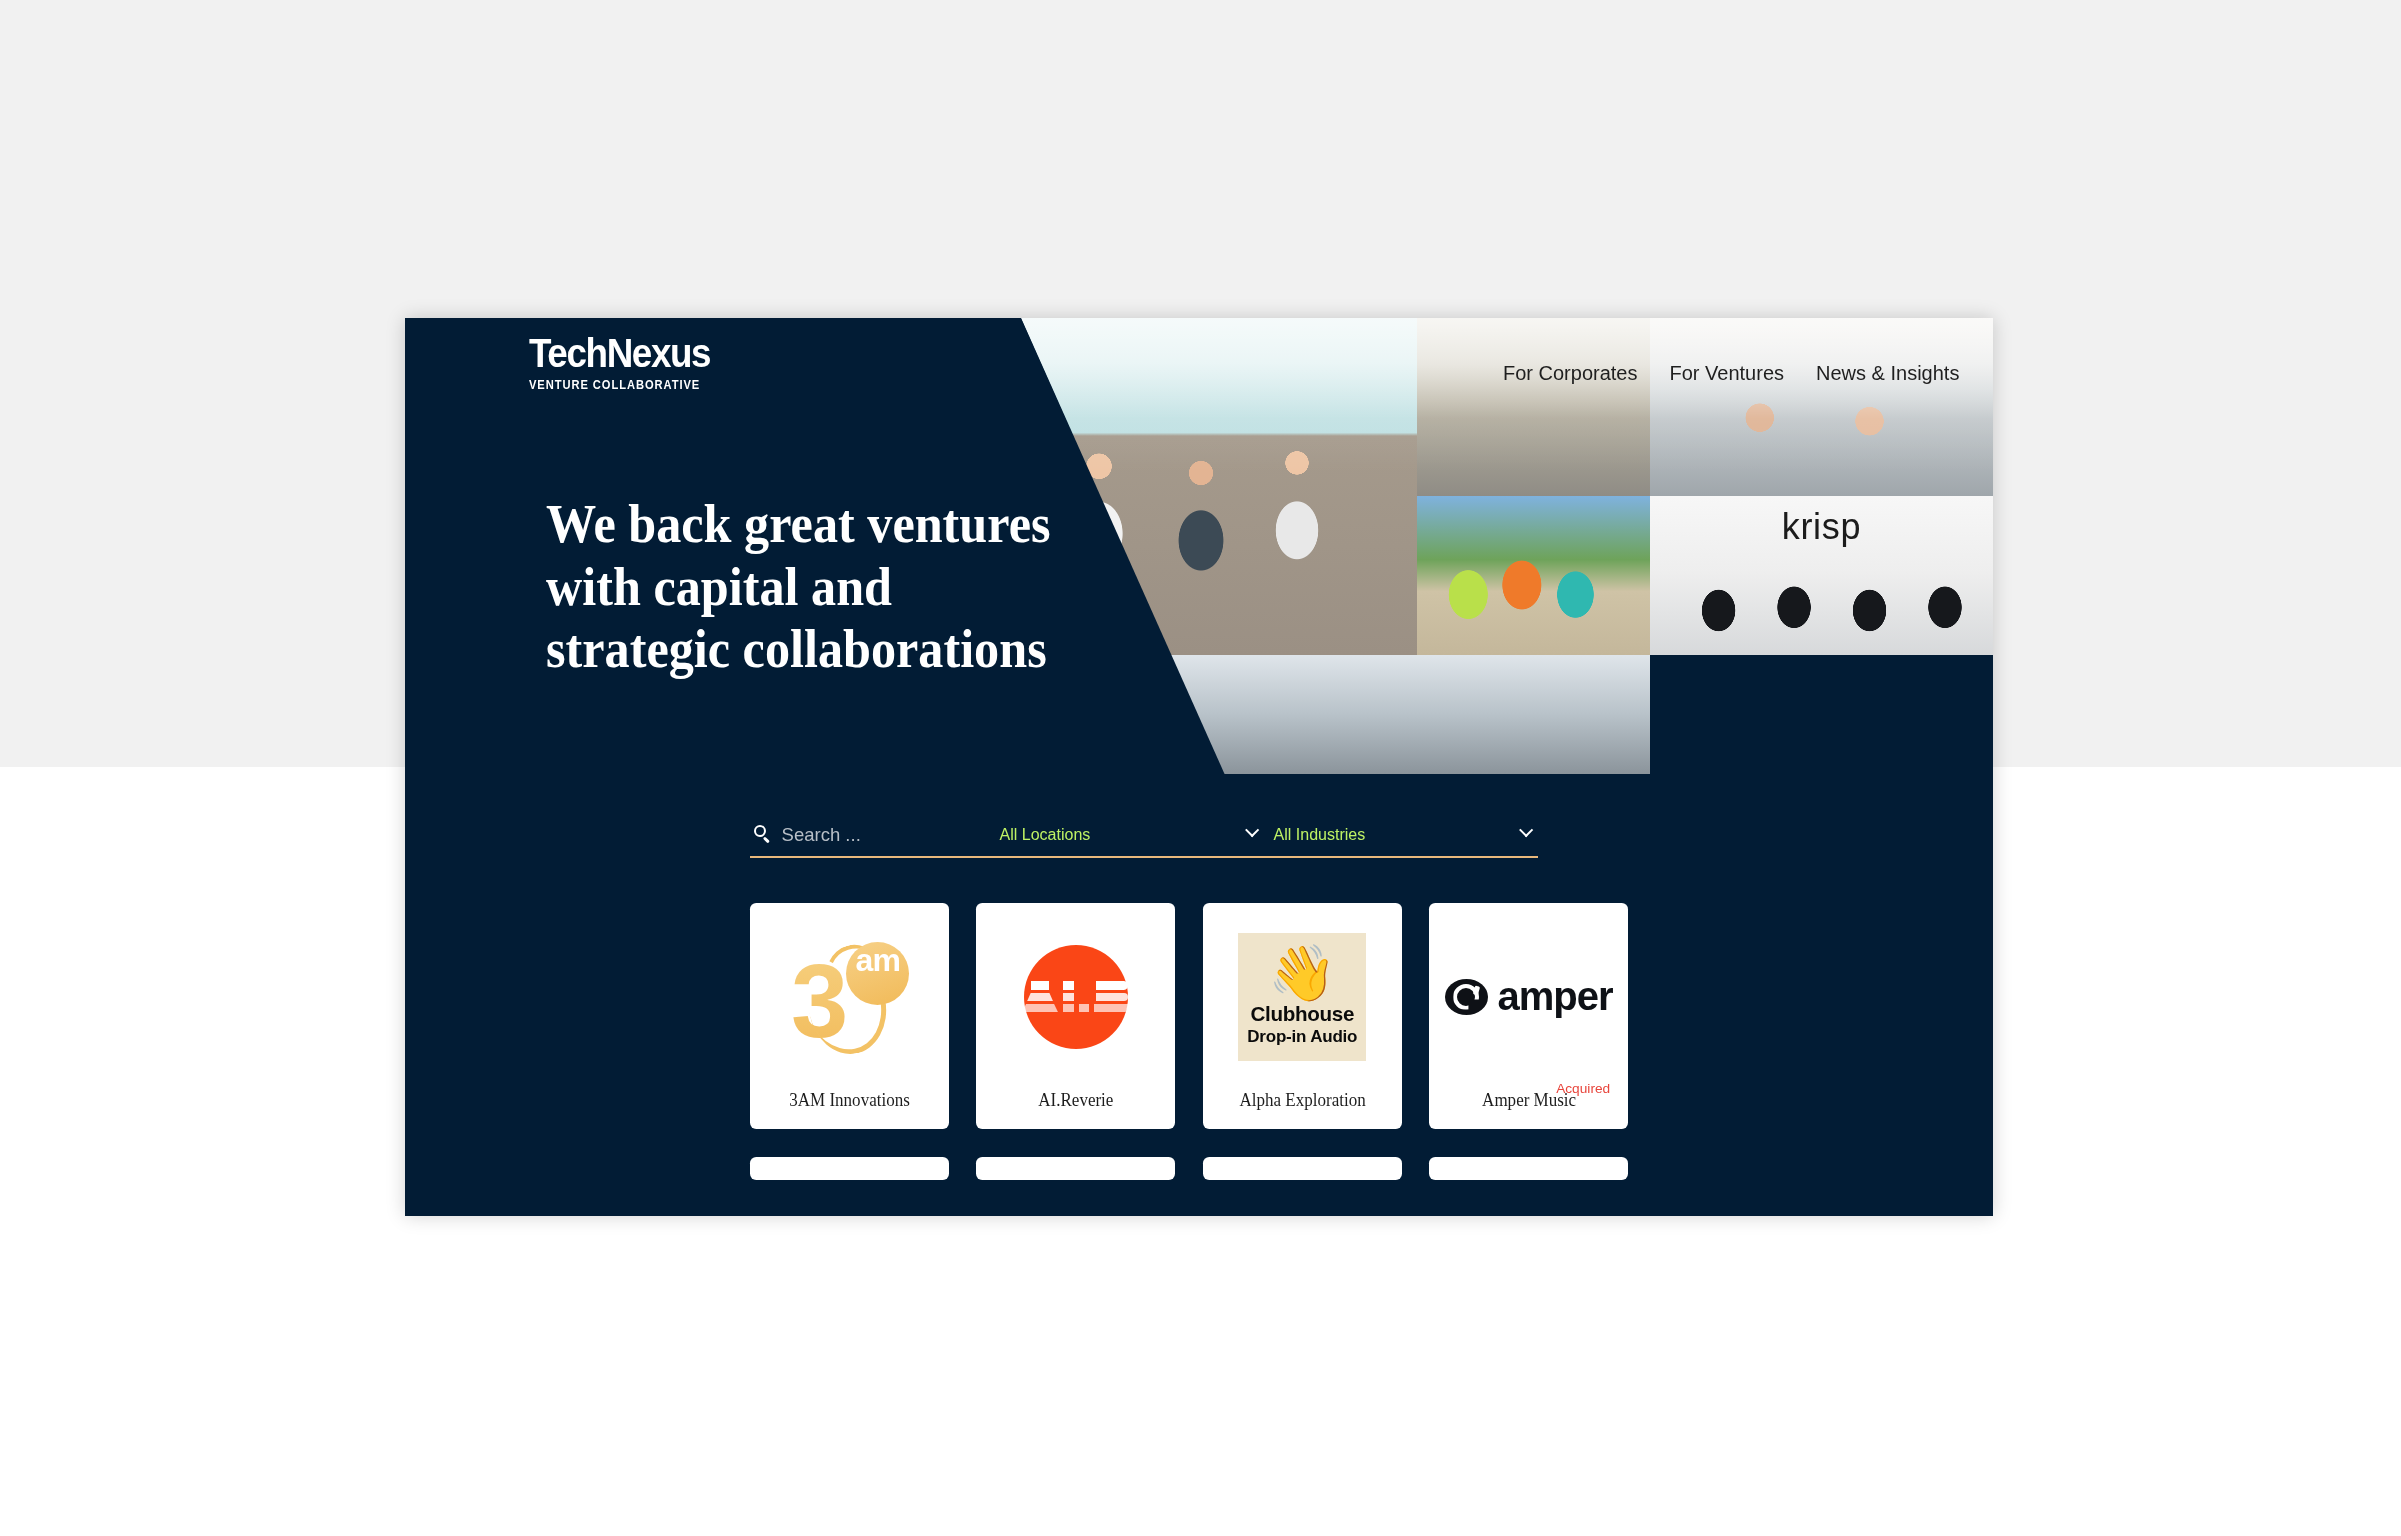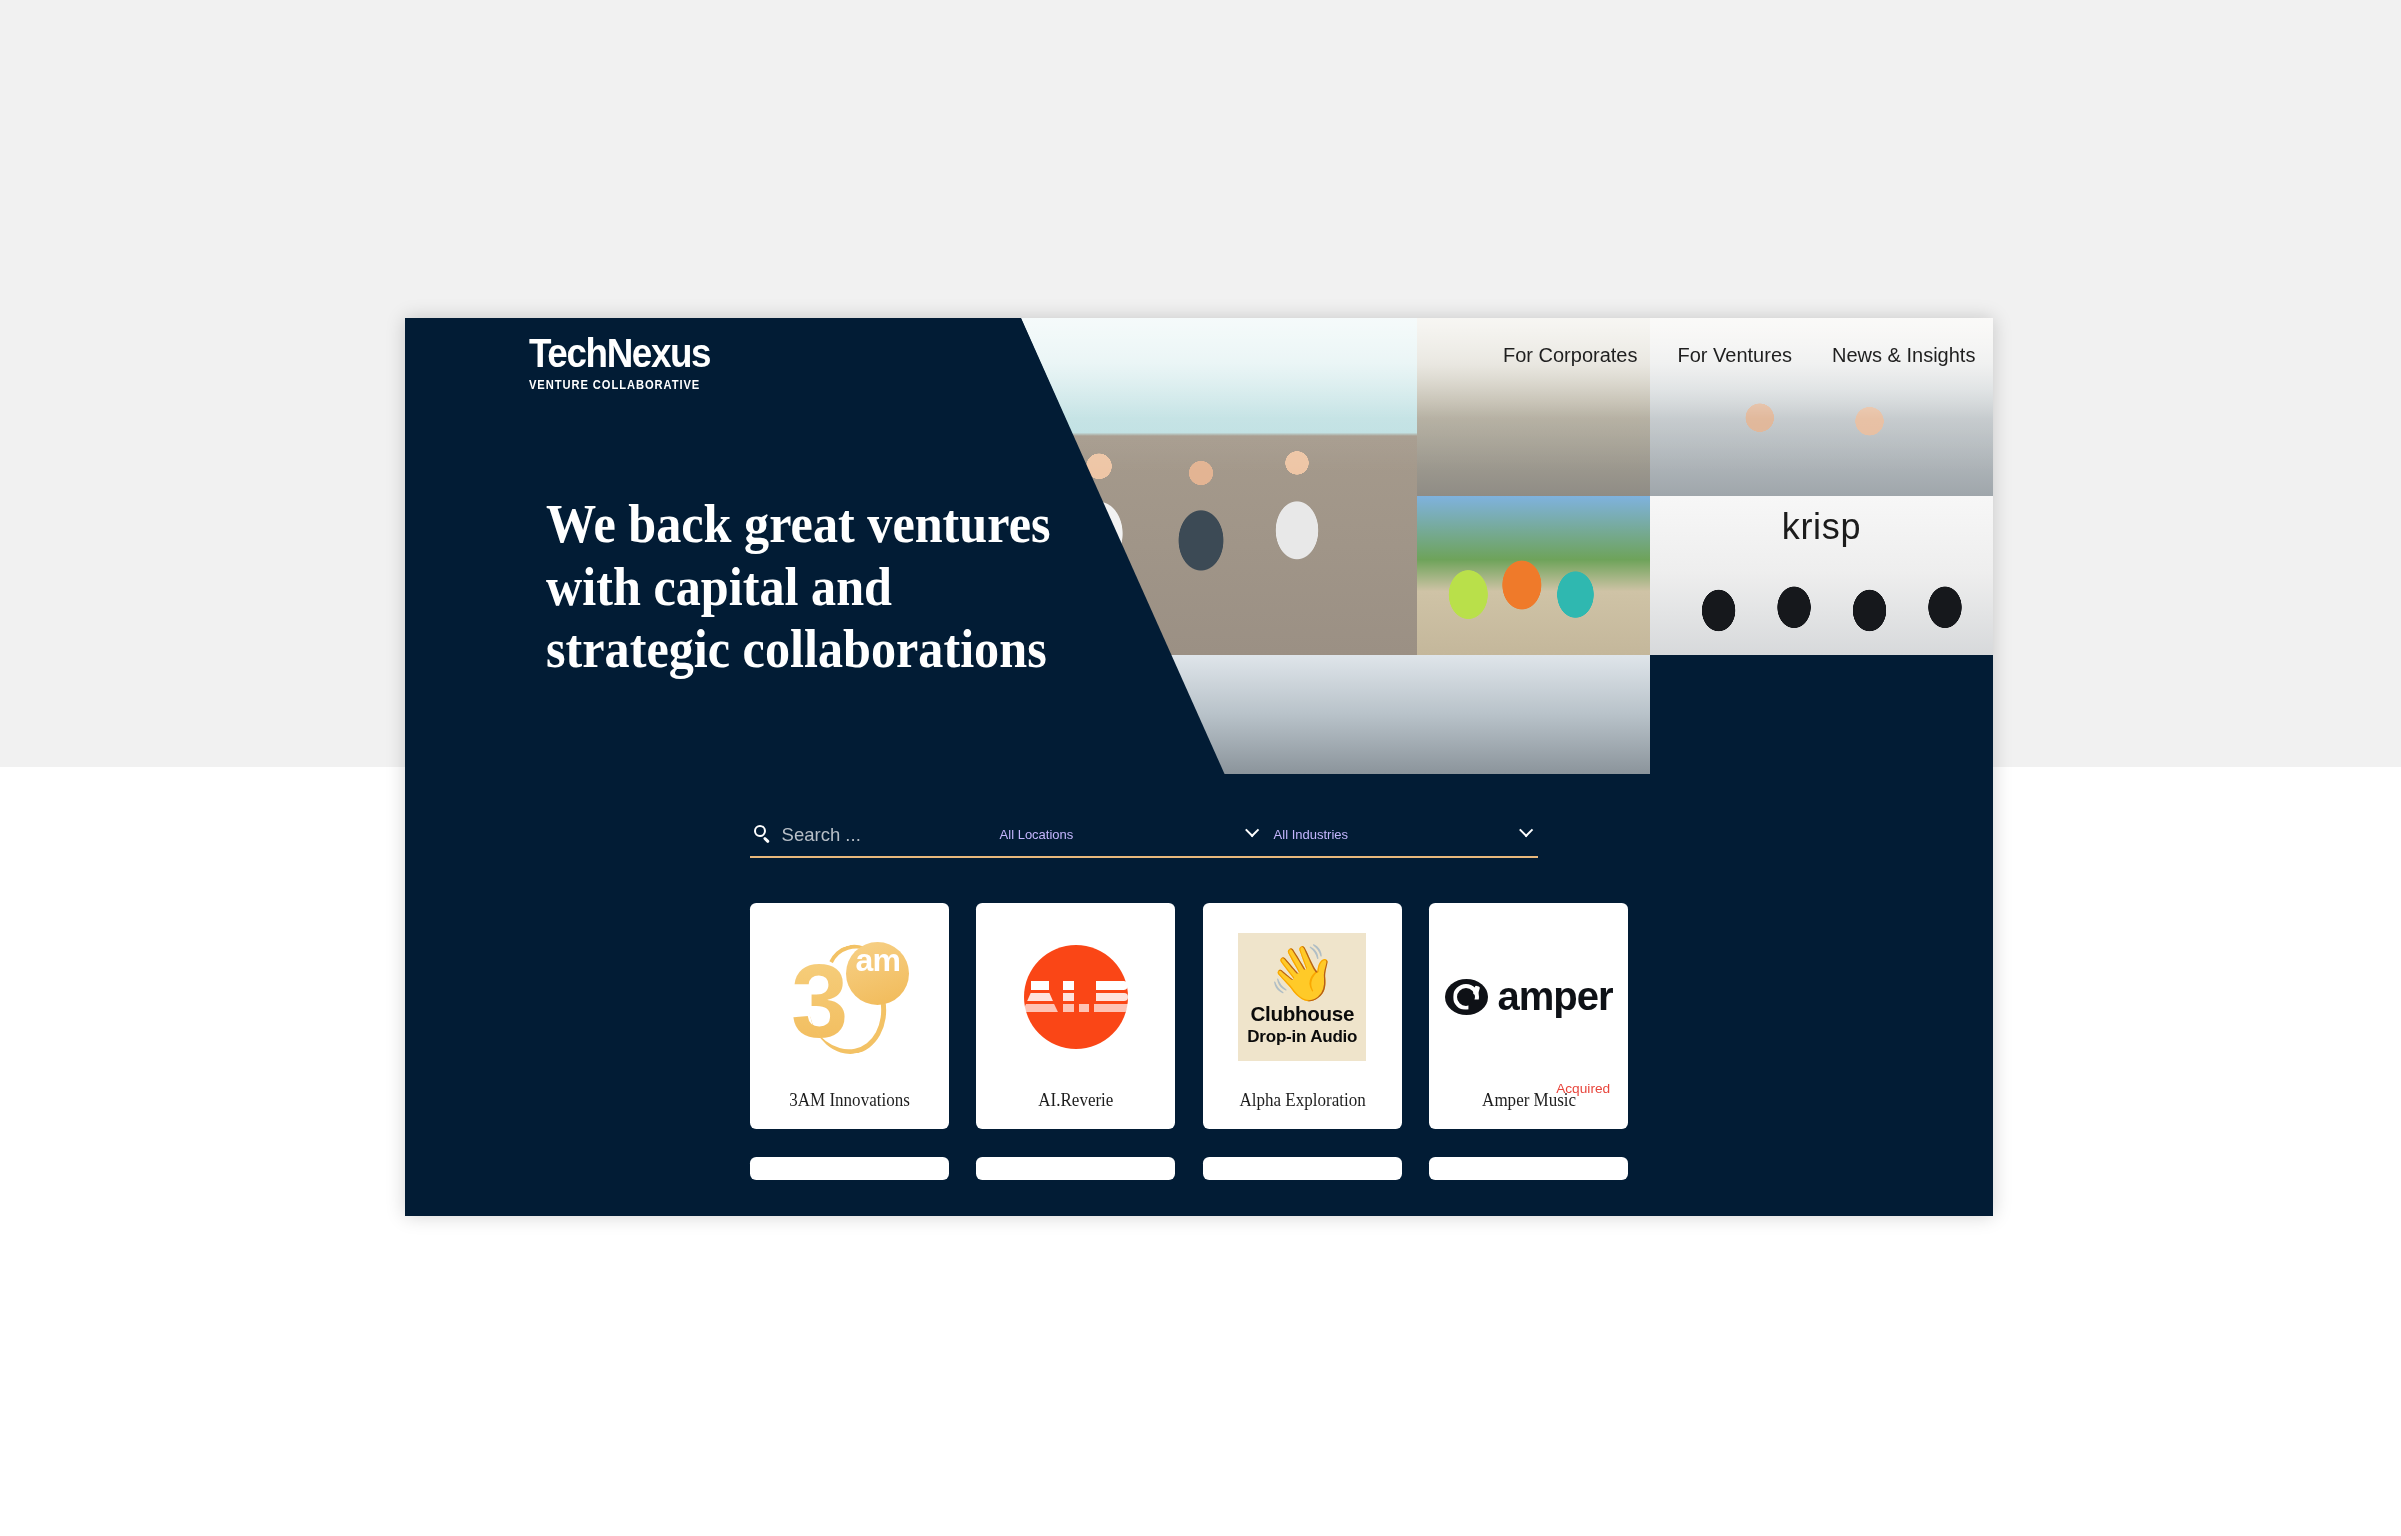--- a/index.html
+++ b/index.html
@@ -186,22 +186,22 @@
     white-space: nowrap;
   }
 
   
   nav {
     position: absolute;
     top: 26px;
     left: 1098px;
     height: 41px;
     display: flex;
-    align-items: flex-start;
-    gap: 40px;
+    align-items: flex-end;
+    gap: 32px;
     z-index: 7;
   }
   .nav-link {
     font-family: "Liberation Sans", sans-serif;
     font-size: 20px;
     color: #1f1f1f;
     white-space: nowrap;
     cursor: pointer;
     display: flex;
     align-items: center;
@@ -278,22 +278,22 @@
     border: 0;
     outline: none;
     color: #ffffff;
     font-family: "Liberation Sans", sans-serif;
     font-size: 18.5px;
   }
   .filter-input::placeholder { color: #b8bfc7; }
 
   .select-label {
     font-family: "Liberation Sans", sans-serif;
-    font-size: 13px;
-    color: #c4b5fd;
+    font-size: 16px;
+    color: #bef264;
     white-space: nowrap;
   }
   .chev {
     width: 10.3px; height: 10.3px;
     border-right: 2.7px solid #ffffff;
     border-bottom: 2.7px solid #ffffff;
     transform: rotate(45deg) translate(-2.7px,-2.7px);
     flex: 0 0 auto;
   }
 

